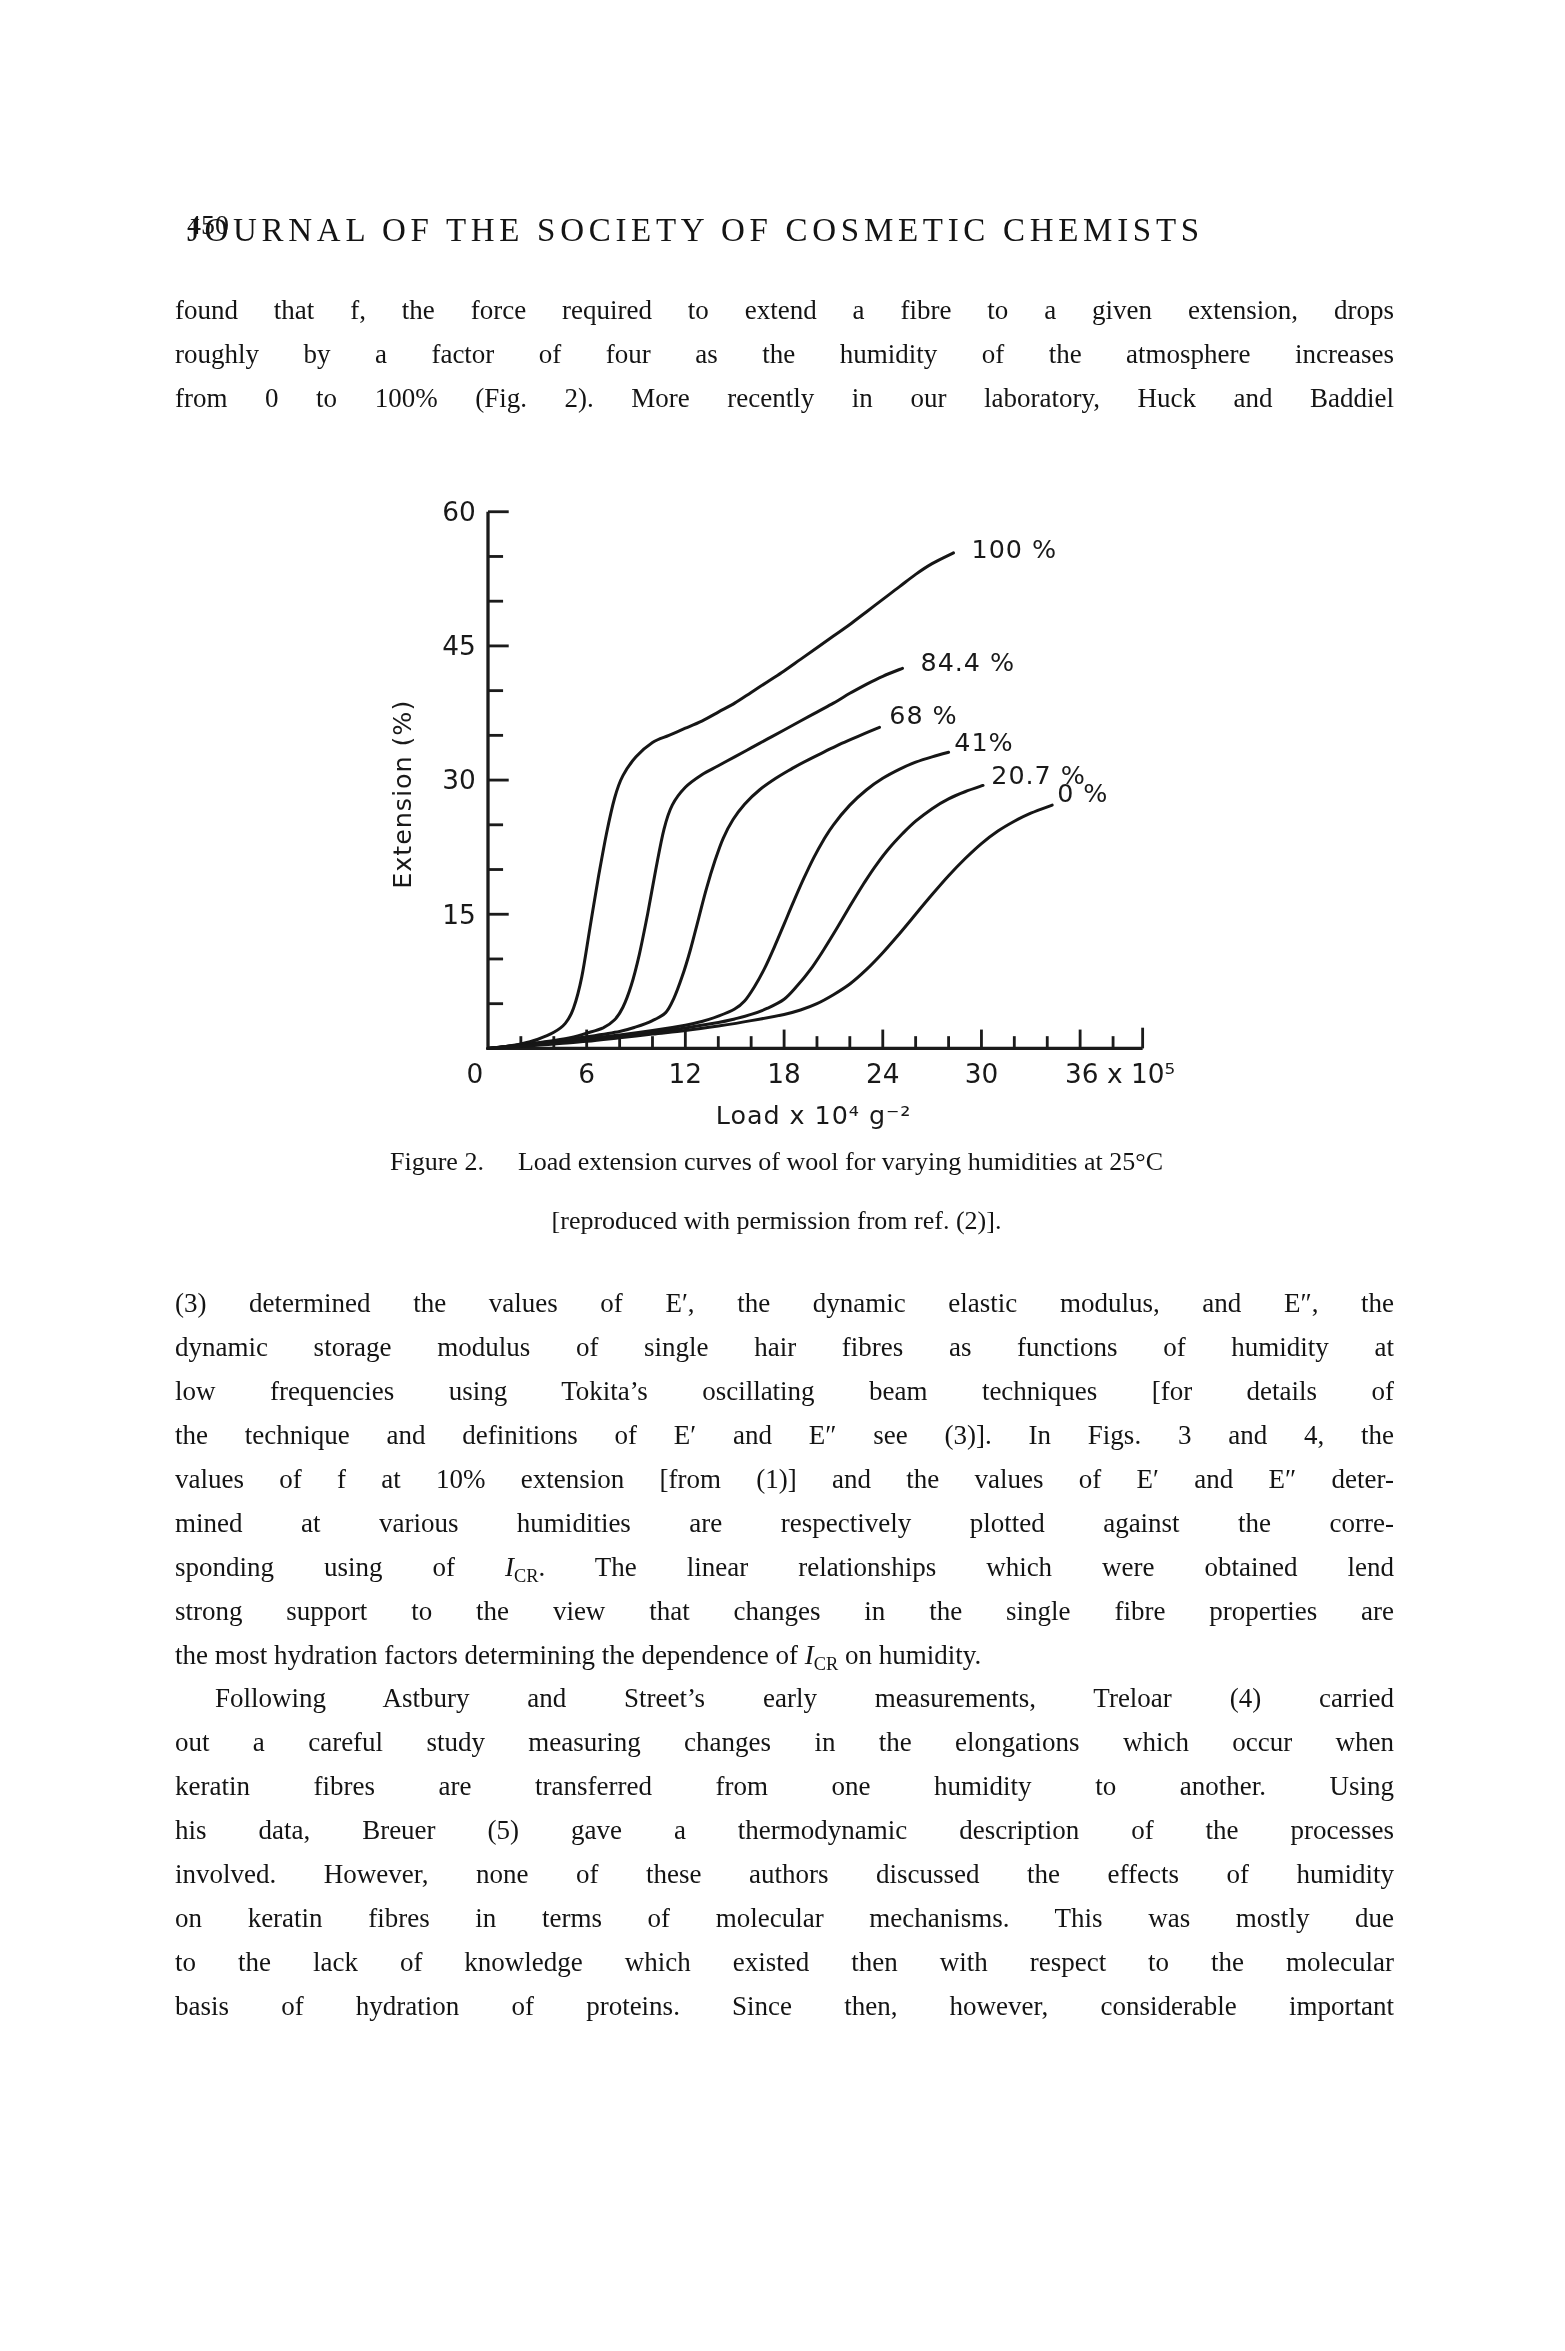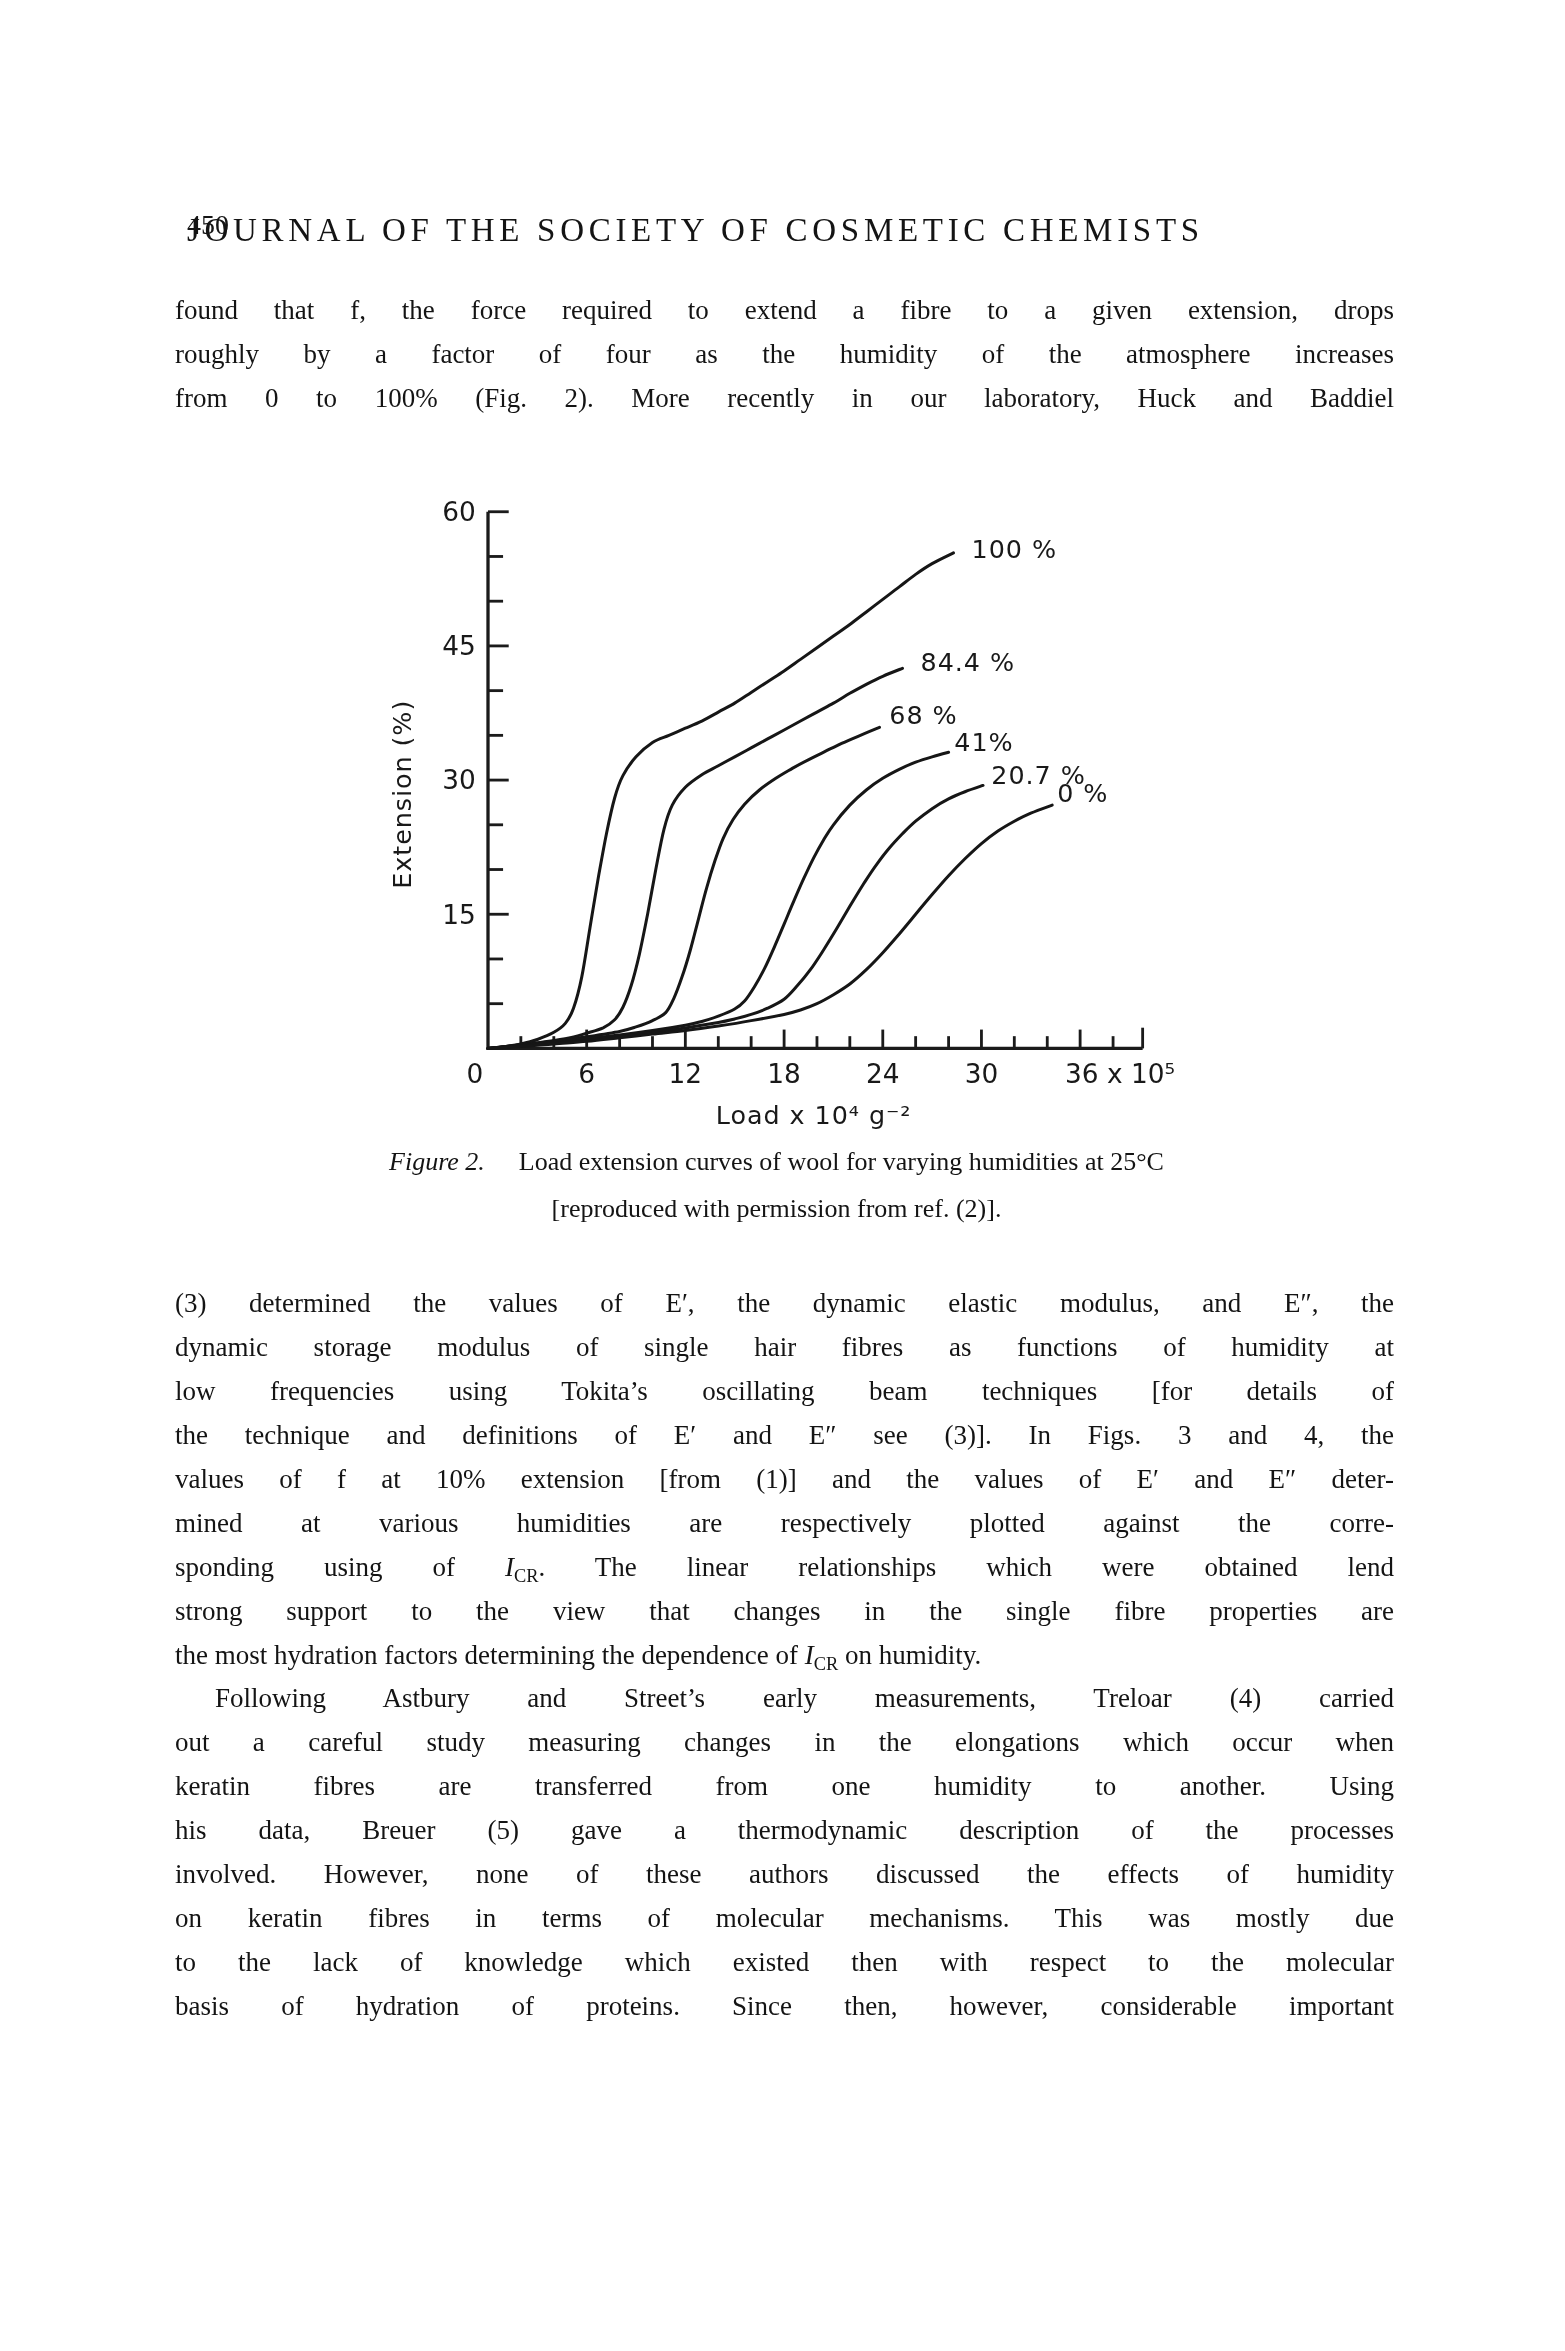--- a/index.html
+++ b/index.html
@@ -18,22 +18,22 @@
   .ln{text-align:justify;}
   .jl{text-align-last:justify;}
   .endln{text-align-last:auto;}
   .indent{text-indent:40px;}
   .p1{top:288px;}
   .p2{top:1281px;}
   .p3{top:1676px;}
   .iti{font-style:italic;}
   sub{font-size:68%;line-height:0;font-family:Liberation Serif, serif;}
   .caption{position:absolute;left:167px;top:1141px;width:1219px;text-align:center;font-size:26px;line-height:41px;}
-  .capfig{font-style:italic;margin-right:34px;}
-  .cap2{margin-top:6px;}
+  .capfig{margin-right:34px;}
+  .cap2{margin-top:18px;}
   #chart-svg{position:absolute;left:311px;top:471px;}
   .ax{stroke:#1b1b1b;stroke-width:3.5;fill:none;}
   .tk{stroke:#1b1b1b;stroke-width:3;}
   .crv{stroke:#161616;stroke-width:3.2;fill:none;stroke-linecap:round;stroke-linejoin:round;}
   .tlb{font-family:"DejaVu Sans",sans-serif;font-size:28px;fill:#191919;}
   .albl{font-family:"DejaVu Sans",sans-serif;font-size:27px;fill:#191919;letter-spacing:1px;}
   .clb{font-family:"DejaVu Sans",sans-serif;font-size:27px;fill:#191919;letter-spacing:1px;}
 </style>
 </head>
 <body>

